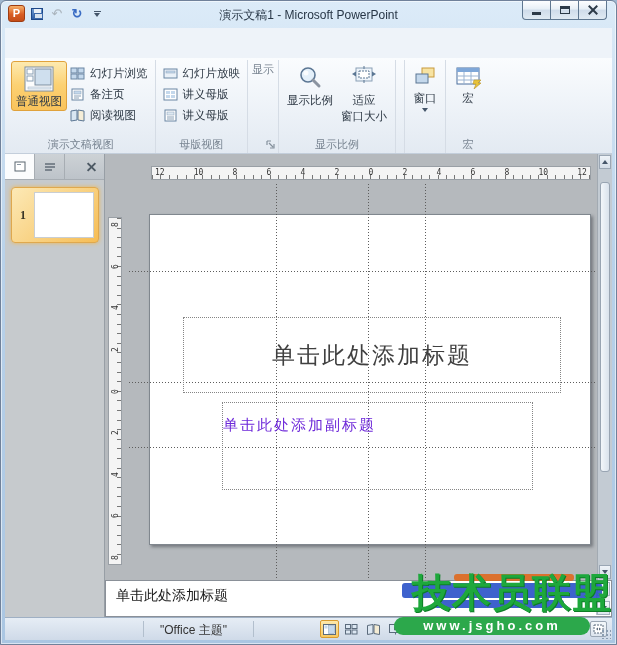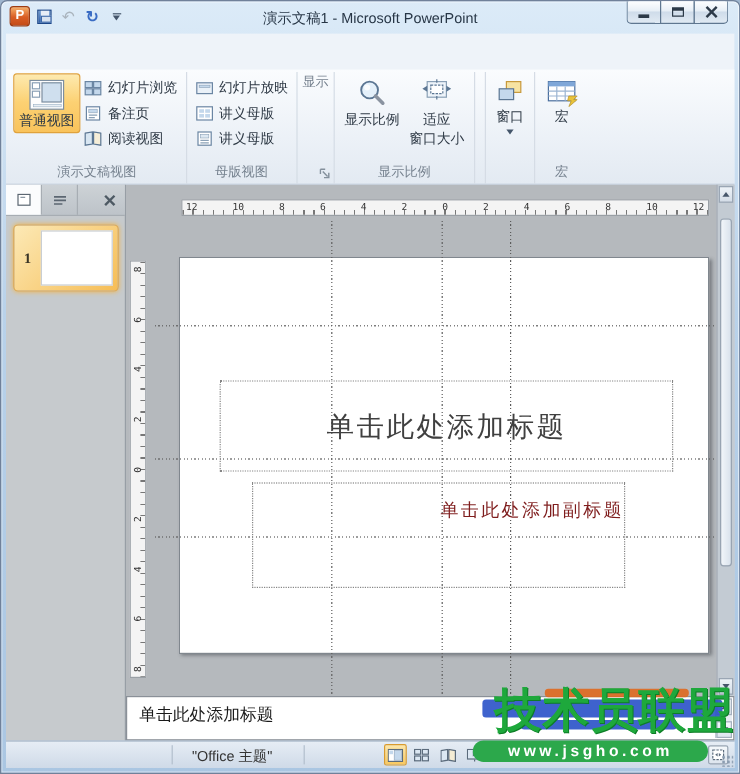--- a/index.html
+++ b/index.html
@@ -107,22 +107,22 @@
 .vruler-nums span { transform:rotate(-90deg); width:12px; text-align:center; }
 .slide { position:absolute; left:44px; top:60px; width:442px; height:331px; background:#fff;
   border:1px solid #80878e; box-shadow:2px 2px 3px rgba(40,45,50,.45); }
 .vguide { position:absolute; top:30px; bottom:0; width:1px;
   background-image:repeating-linear-gradient(to bottom,#5d5d5d 0 1px,transparent 1px 3px); }
 .hguide { position:absolute; left:24px; right:16px; height:1px;
   background-image:repeating-linear-gradient(to right,#5d5d5d 0 1px,transparent 1px 3px); }
 .ph { position:absolute; border:1px dotted #858585; }
 .ph-title { left:78px; top:163px; width:378px; height:76px; display:flex; align-items:center; justify-content:center;
   font-family:"DejaVu Serif","Liberation Serif",serif; font-size:23px; color:#404040; letter-spacing:2px; }
-.ph-sub { left:105px; top:248px; width:311px; height:88px; text-align:right; padding-top:13px;
-  font-family:"DejaVu Serif","Liberation Serif",serif; font-size:15px; color:#7f1d1d; letter-spacing:2px; }
+.ph-sub { left:117px; top:248px; width:311px; height:88px; text-align:left; padding-top:13px;
+  font-family:"DejaVu Serif","Liberation Serif",serif; font-size:15px; color:#6d28d9; letter-spacing:2px; }
 .vscroll { position:absolute; right:0; top:0; bottom:37px; width:15px; background:#c3cbd3; border-left:1px solid #a2aab2; }
 .vthumb { position:absolute; left:2px; right:2px; top:28px; height:290px; border-radius:3px;
   background:linear-gradient(90deg,#f2f6fa,#d9e2ec); border:1px solid #98a4b2; }
 .vsbtn { position:absolute; left:1px; right:1px; height:14px; background:linear-gradient(#eef3f8,#d4dde7); border:1px solid #9aa6b4; display:flex; align-items:center; justify-content:center; }
 .tri-up-s { width:0; height:0; border-left:3px solid transparent; border-right:3px solid transparent; border-bottom:4px solid #46566a; }
 .tri-dn-s { width:0; height:0; border-left:3px solid transparent; border-right:3px solid transparent; border-top:4px solid #46566a; }
 
 
 .notes { position:absolute; left:0; right:0; bottom:0; height:37px; background:#fff; border:1px solid #8a9098;
   padding:6px 20px 0 10px; font-size:14px; color:#1a1a1a; }

